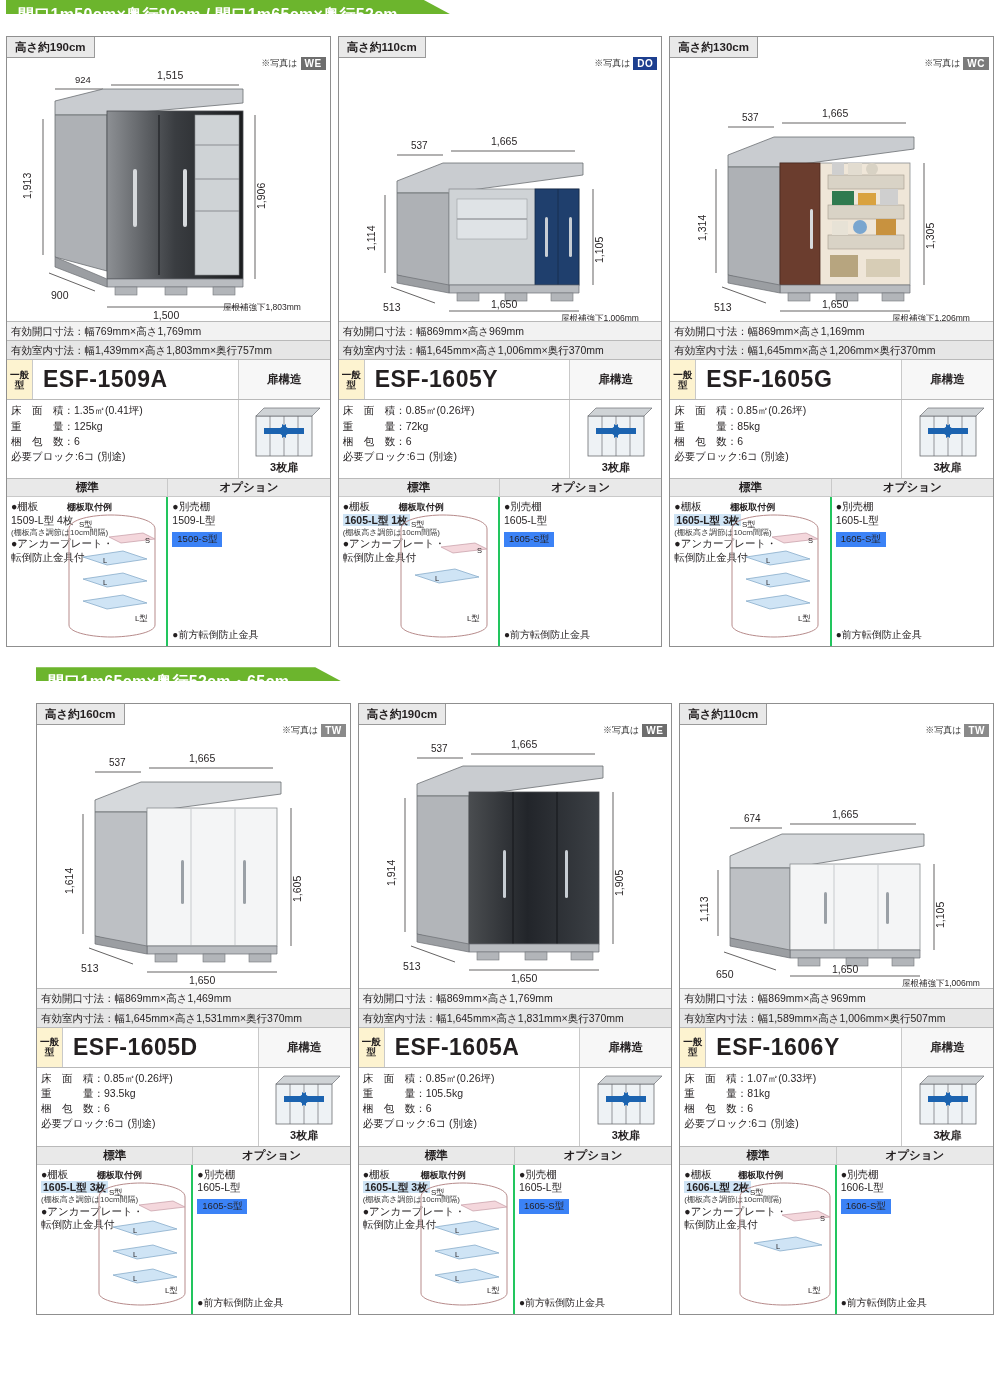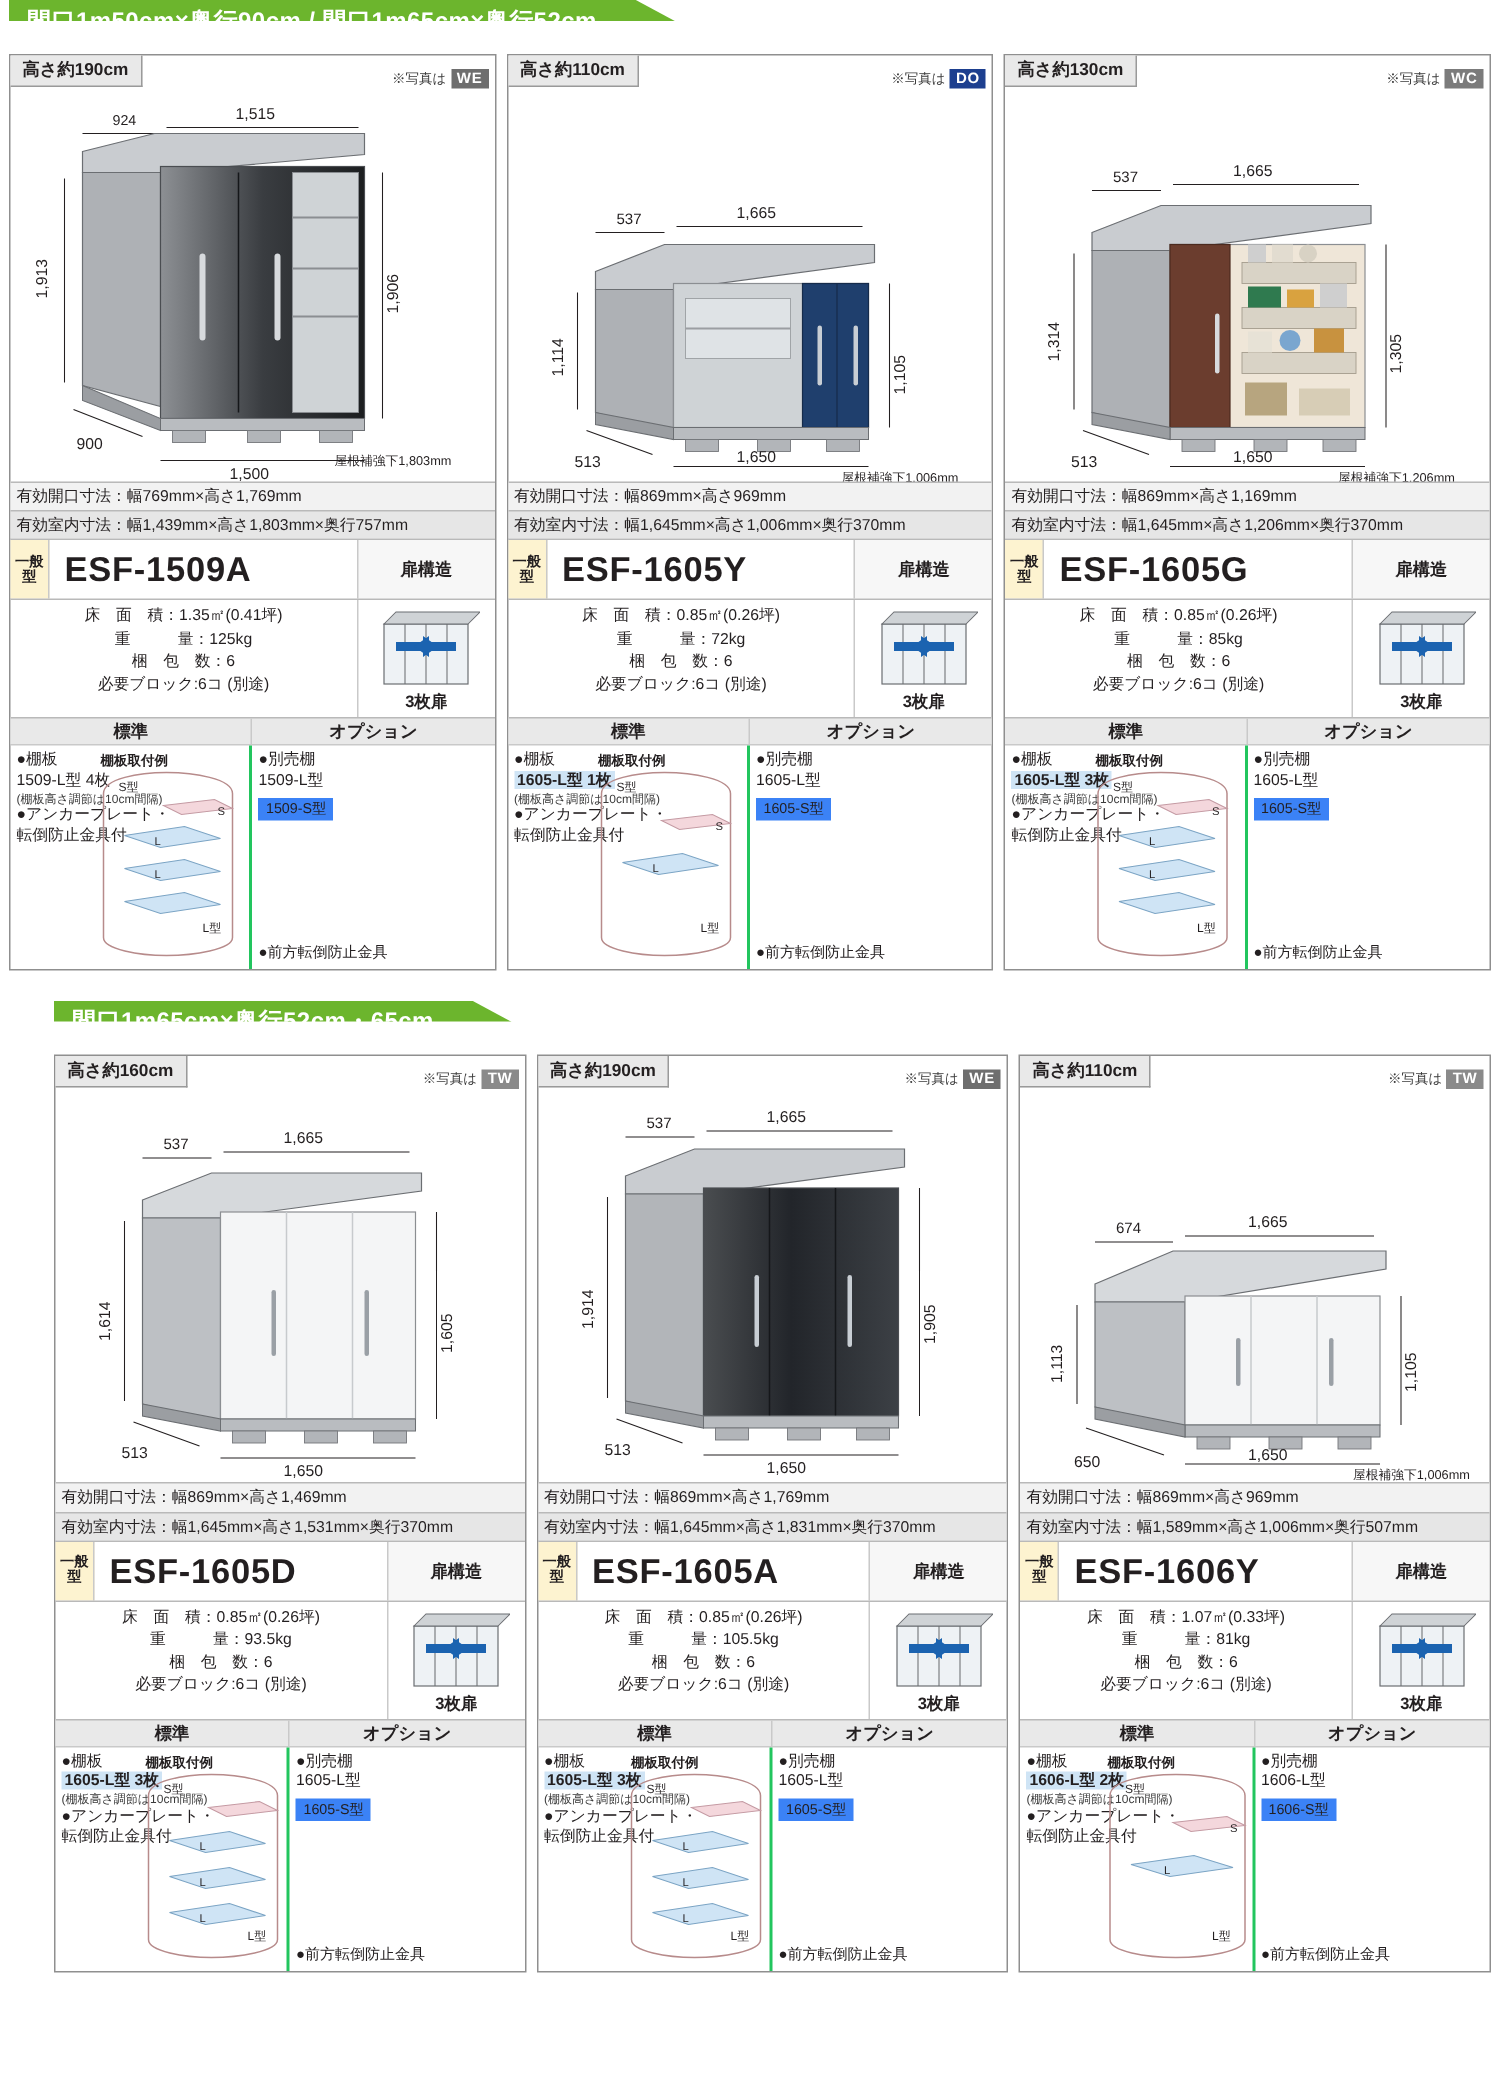--- a/index.html
+++ b/index.html
@@ -35,21 +35,21 @@
   }
 
   
   .card-head { position:relative; height:22px; border-bottom:0px; }
   .h-tag {
     position:absolute; left:0; top:0; height:21px; line-height:21px;
     background:#e9e9e9; border-right:1px solid #9a9a9a; border-bottom:1px solid #9a9a9a;
     padding:0 8px; font-size:11.5px; font-weight:bold; color:#231f20;
   }
   .photo-note {
-    position:absolute; right:4px; top:9px; font-size:9px; color:#3a3a3a;
+    position:absolute; right:4px; top:20px; font-size:9px; color:#3a3a3a;
     display:flex; align-items:flex-end; gap:3px;
   }
   .badge {
     display:inline-block; min-width:24px; text-align:center;
     color:#fff; font-weight:bold; font-size:10px; padding:1px 4px;
     background:#5a5a5a; letter-spacing:0.5px;
   }
   .badge.we { background:#6e6e6e; }
   .badge.do { background:#1d3f8f; }
   .badge.wc { background:#7b7b7b; }
@@ -80,21 +80,21 @@
     font-size:23px; font-weight:bold; letter-spacing:0.5px;
   }
   .door-head {
     width:92px; border-left:1px solid #c9c9c9; background:#f7f7f7;
     display:flex; align-items:center; justify-content:center;
     font-size:11.5px; font-weight:bold;
   }
 
   
   .mid { display:flex; border-top:1px solid #b9b9b9; }
-  .mid-left { flex:1; padding:3px 4px 4px 4px; font-size:10.5px; line-height:1.45;text-align:center; }
+  .mid-left { flex:1; padding:3px 4px 4px 4px; font-size:10.5px; line-height:1.45; }
   .mid-left .kv { white-space:nowrap; }
   .mid-right {
     width:92px; border-left:1px solid #c9c9c9; padding:2px 0 3px 0;
     display:flex; flex-direction:column; align-items:center; justify-content:space-between;
   }
   .door-label { font-size:11px; font-weight:bold; }
 
   
   .so-head { display:flex; border-top:1px solid #b9b9b9; background:#e9e9e9; }
   .so-head .l, .so-head .r {

